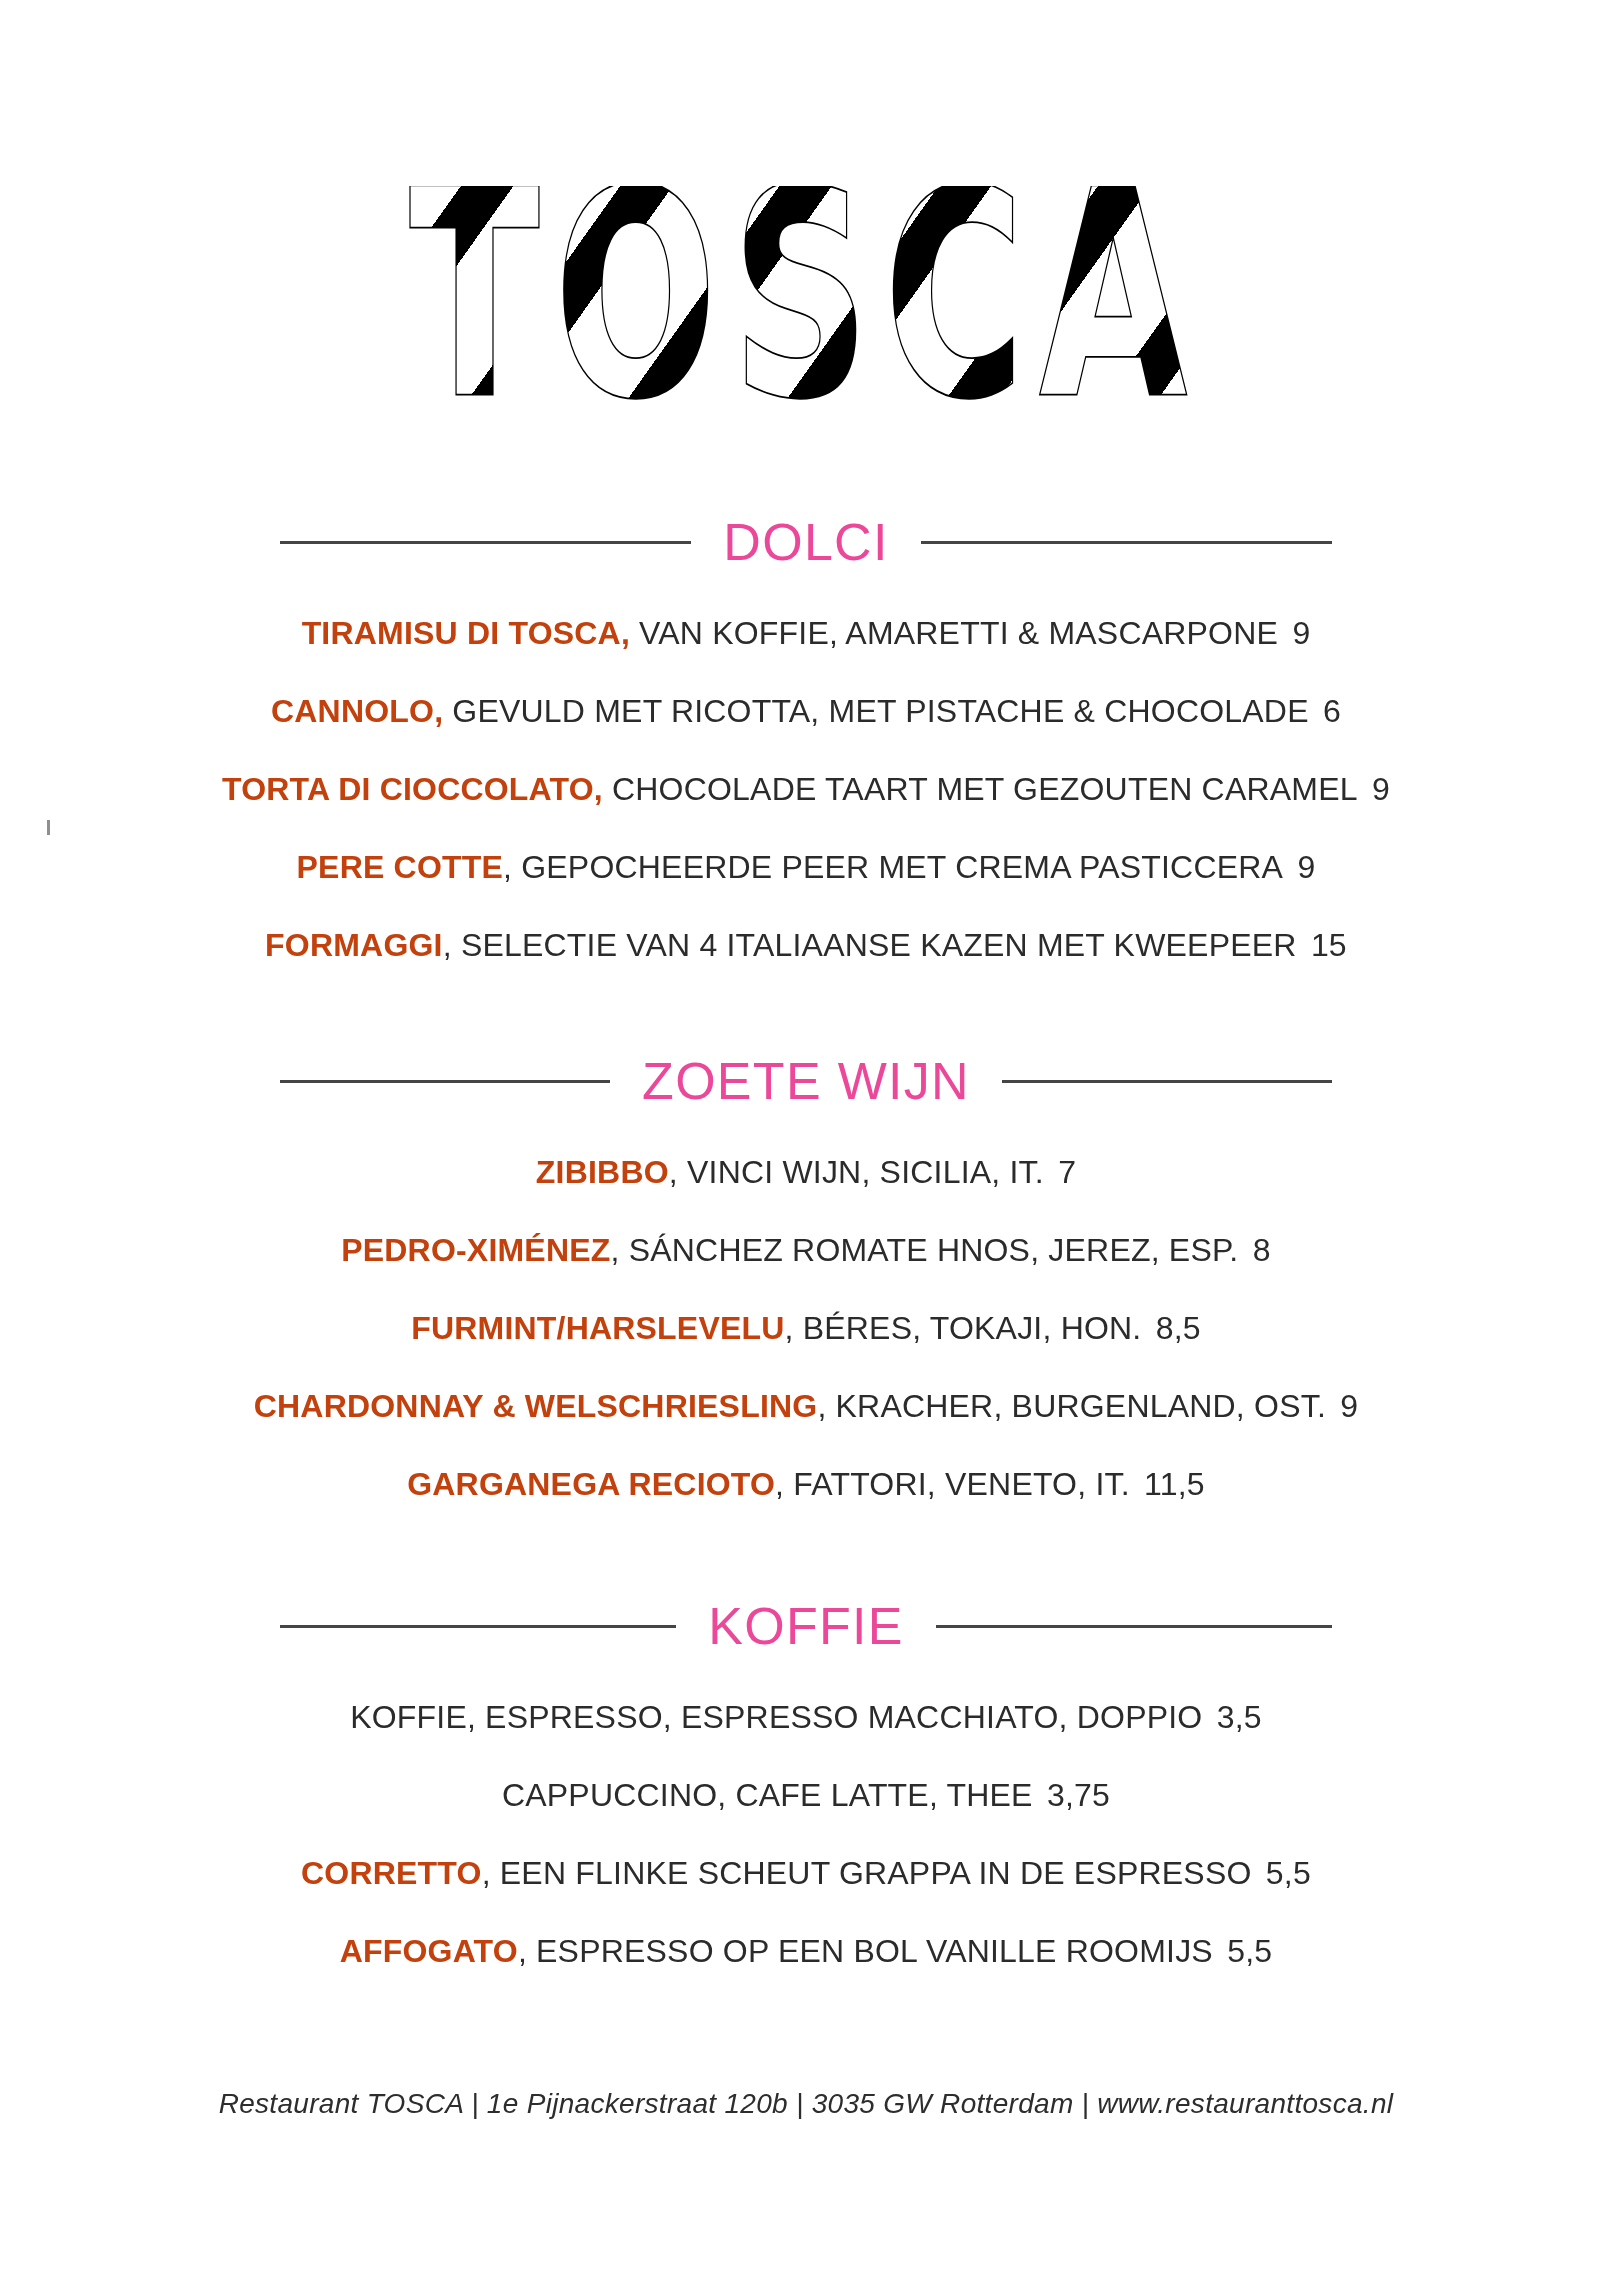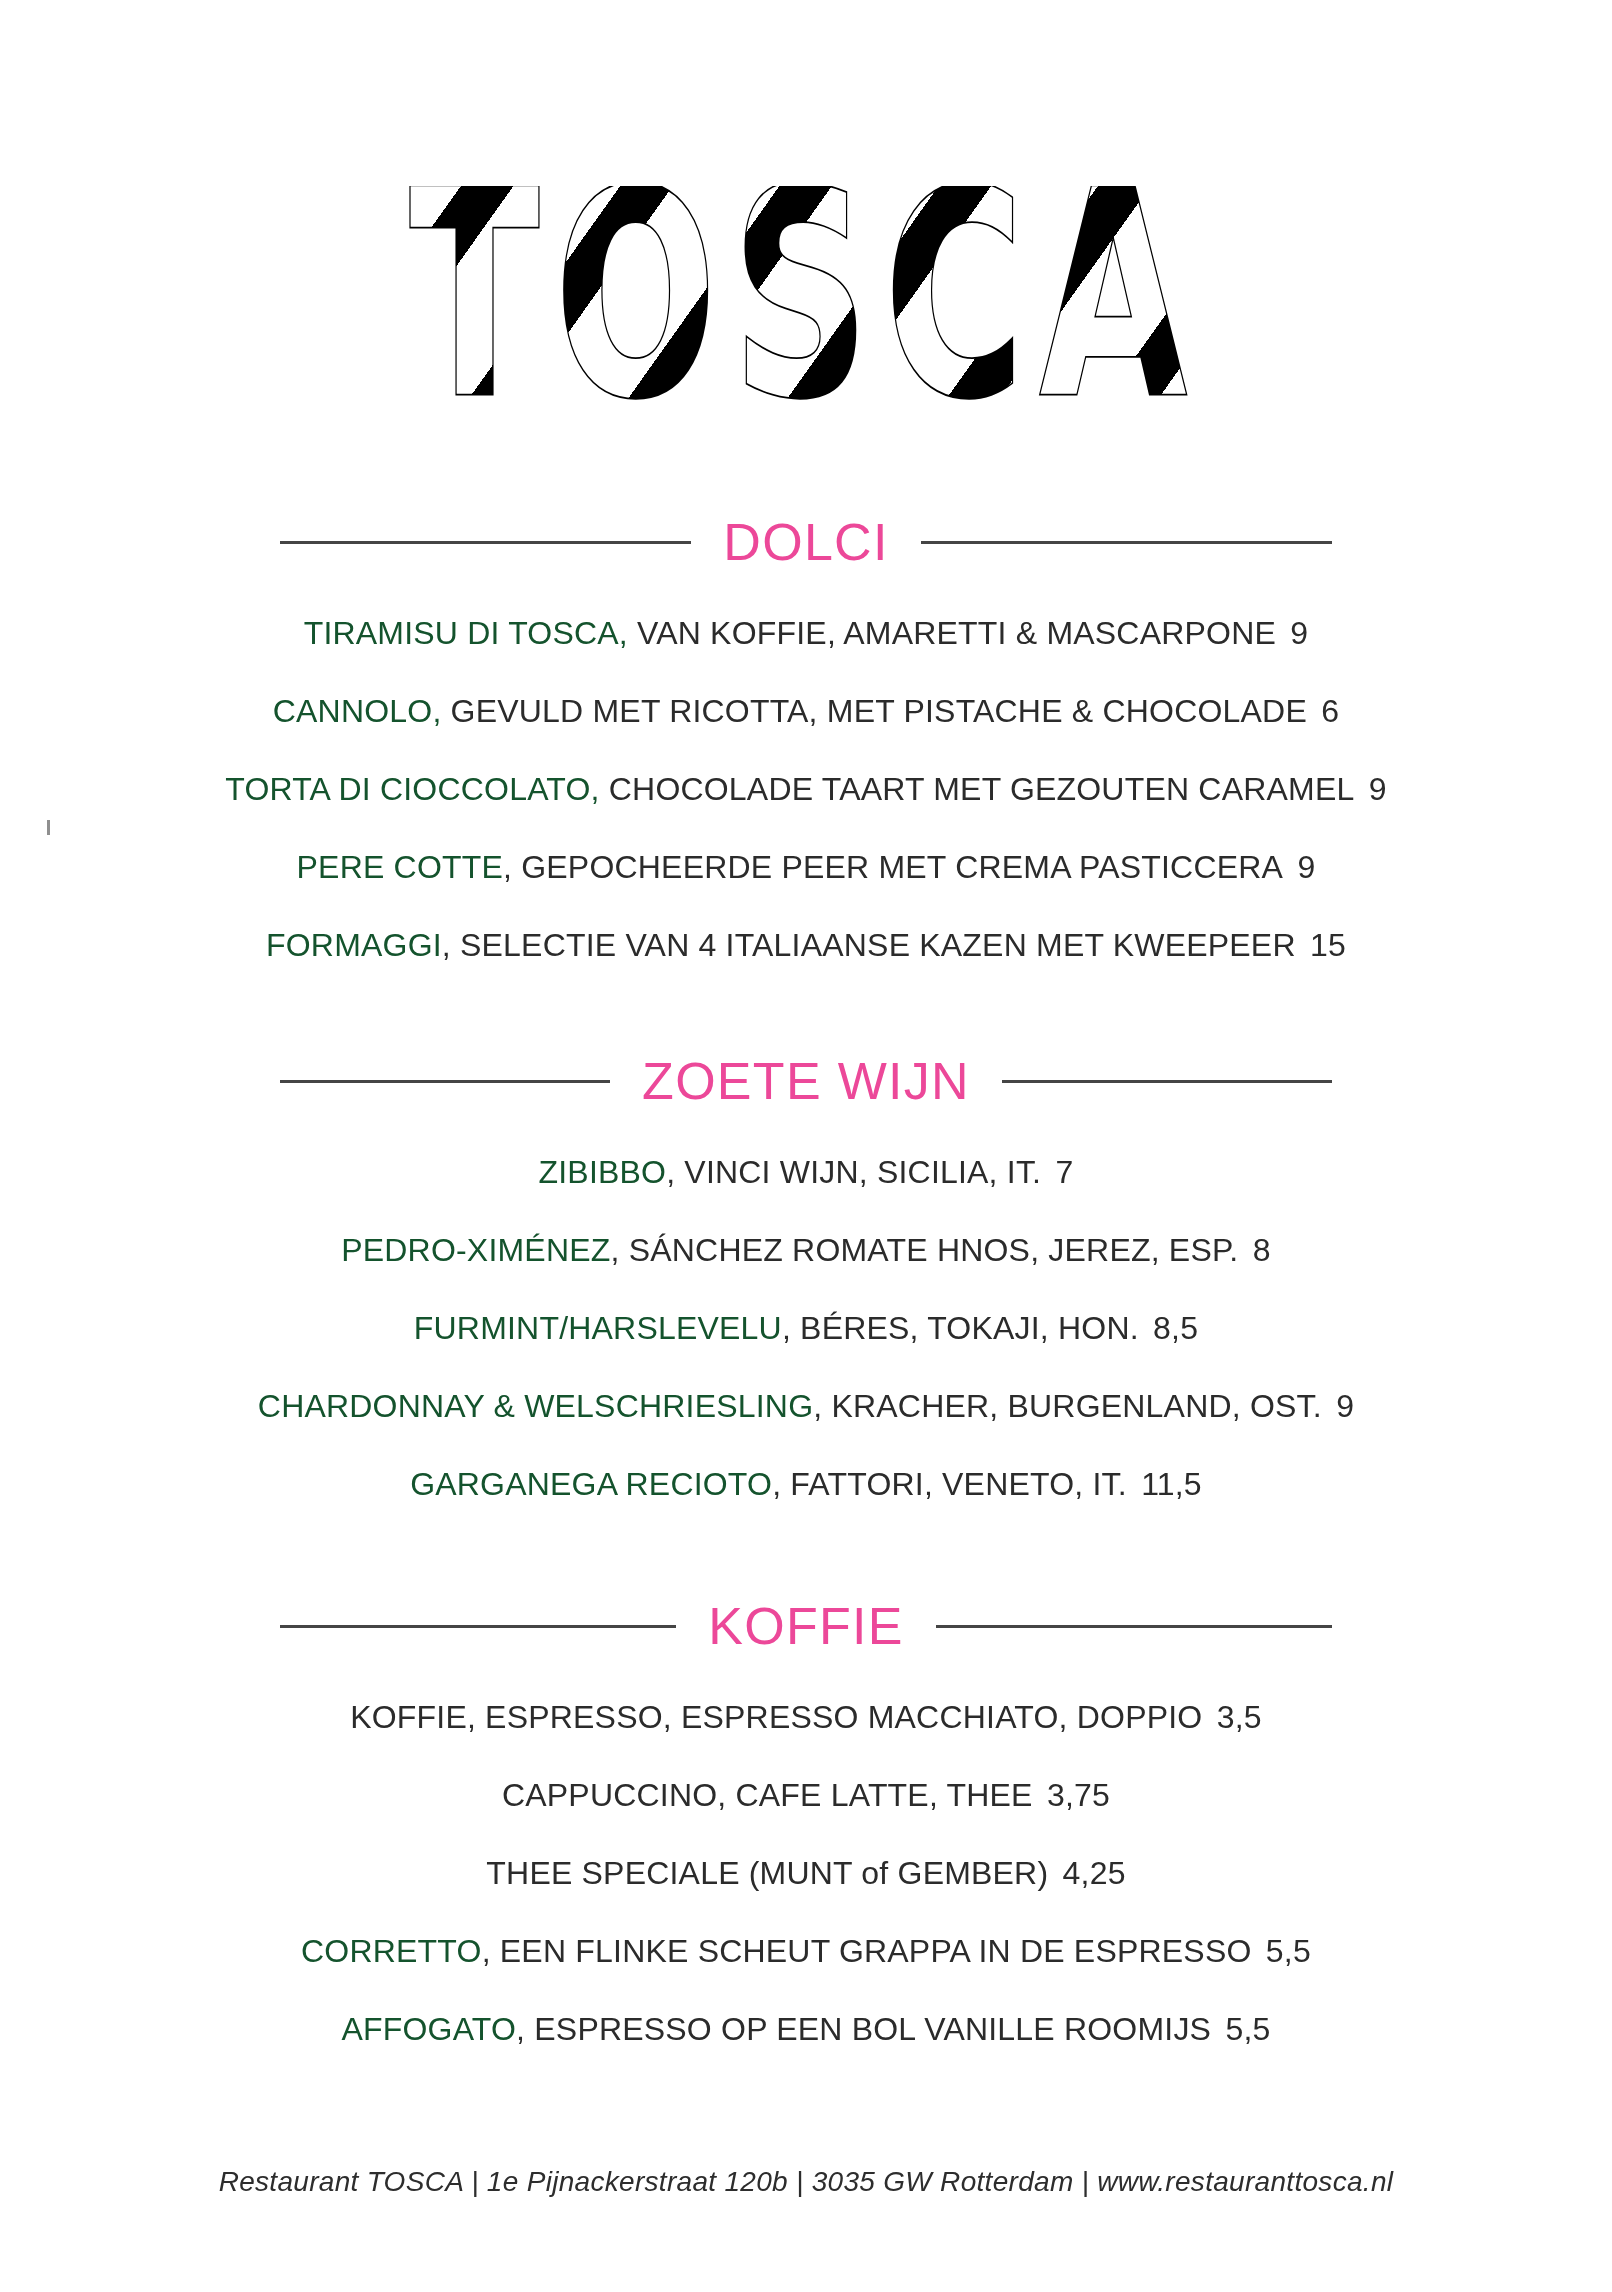--- a/index.html
+++ b/index.html
@@ -46,22 +46,22 @@
   .item{
     font-size:32px;
     line-height:39px;
     margin-bottom:39px;
     letter-spacing:0.2px;
     color:#2b2b2b;
     white-space:nowrap;
   }
   .item:last-child{ margin-bottom:0; }
   .item-name{
-    font-weight:400;
-    color:#14532d;
+    font-weight:700;
+    color:#c2410c;
   }
   .item-price{
     margin-left:14.3px;
   }
   .footer{
     margin-top:115px;
     text-align:center;
     font-style:italic;
     font-size:28px;
     line-height:36px;
@@ -127,21 +127,20 @@
   </div>
 
   <div class="heading-row last">
     <div class="rule"></div>
     <div class="heading-text">KOFFIE</div>
     <div class="rule"></div>
   </div>
   <div class="items">
     <div class="item"><span class="item-name"></span><span class="item-rest">KOFFIE, ESPRESSO, ESPRESSO MACCHIATO, DOPPIO</span><span class="item-price">3,5</span></div>
     <div class="item"><span class="item-name"></span><span class="item-rest">CAPPUCCINO, CAFE LATTE, THEE</span><span class="item-price">3,75</span></div>
-    <div class="item"><span class="item-name"></span><span class="item-rest">THEE SPECIALE (MUNT of GEMBER)</span><span class="item-price">4,25</span></div>
     <div class="item"><span class="item-name">CORRETTO</span><span class="item-rest">, EEN FLINKE SCHEUT GRAPPA IN DE ESPRESSO</span><span class="item-price">5,5</span></div>
     <div class="item"><span class="item-name">AFFOGATO</span><span class="item-rest">, ESPRESSO OP EEN BOL VANILLE ROOMIJS</span><span class="item-price">5,5</span></div>
   </div>
 
   <div class="footer">Restaurant TOSCA | 1e Pijnackerstraat 120b | 3035 GW Rotterdam | www.restauranttosca.nl</div>
 
 </div>
 
 
 </body></html>

